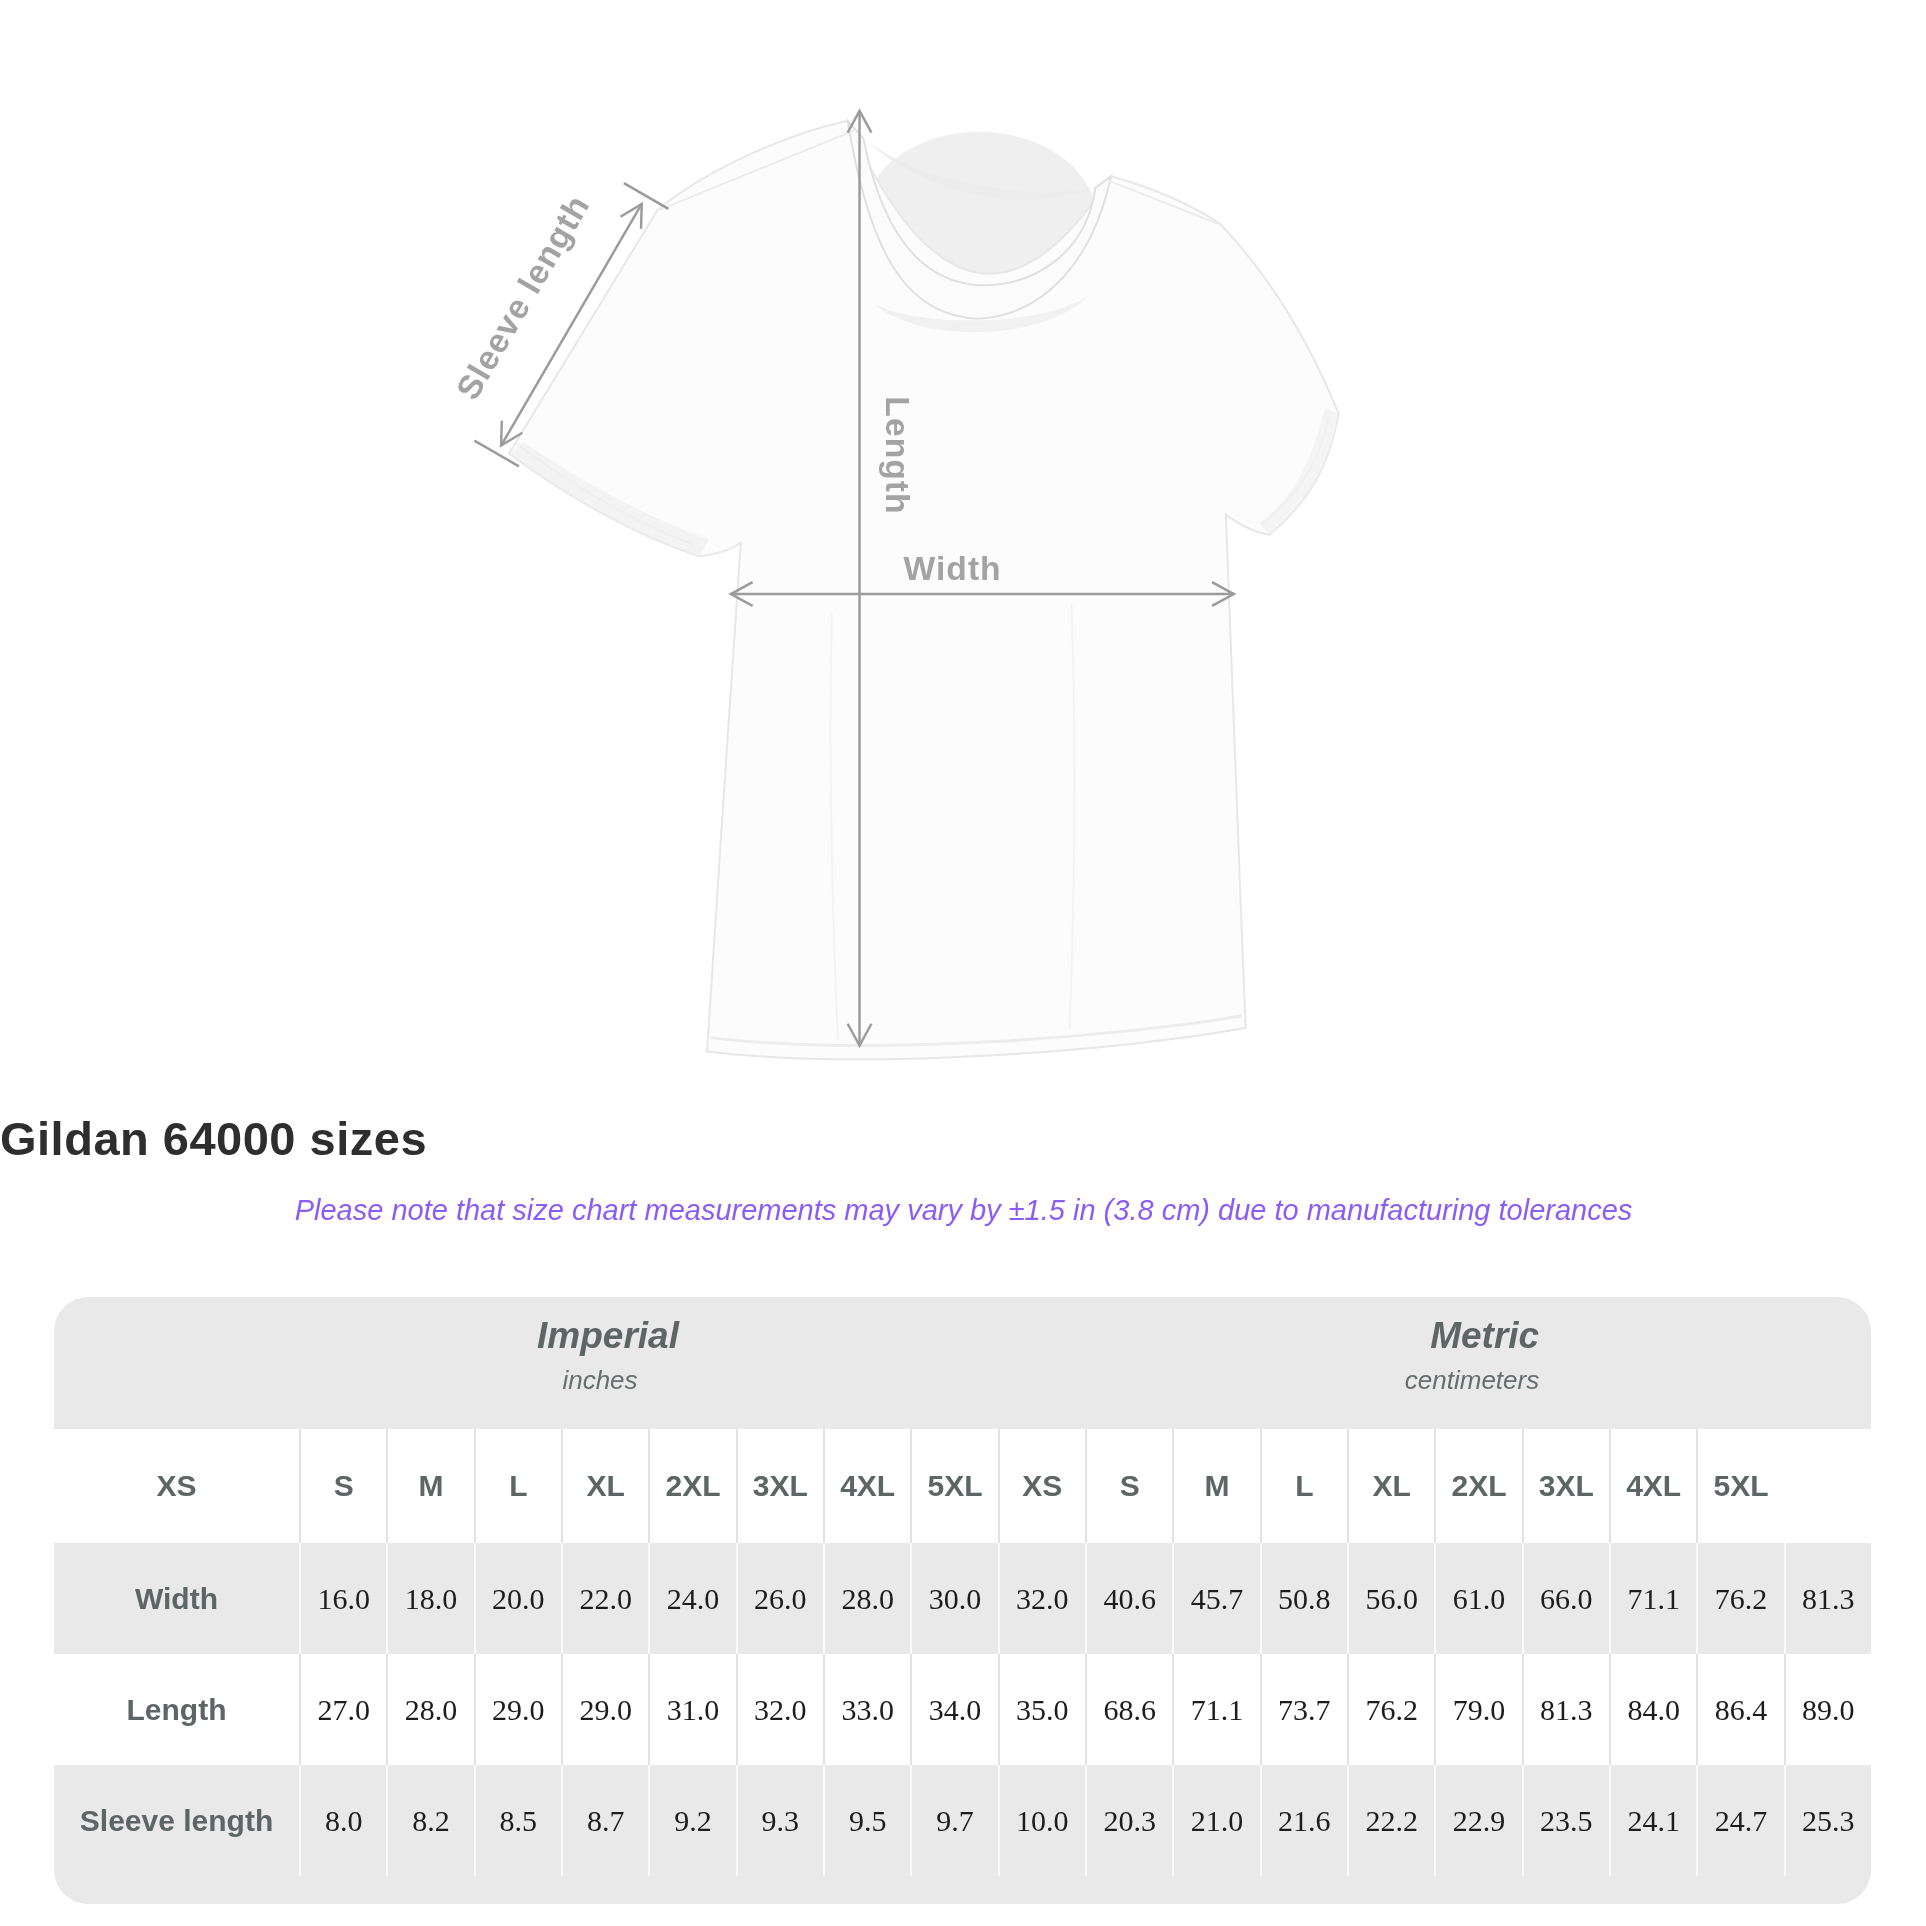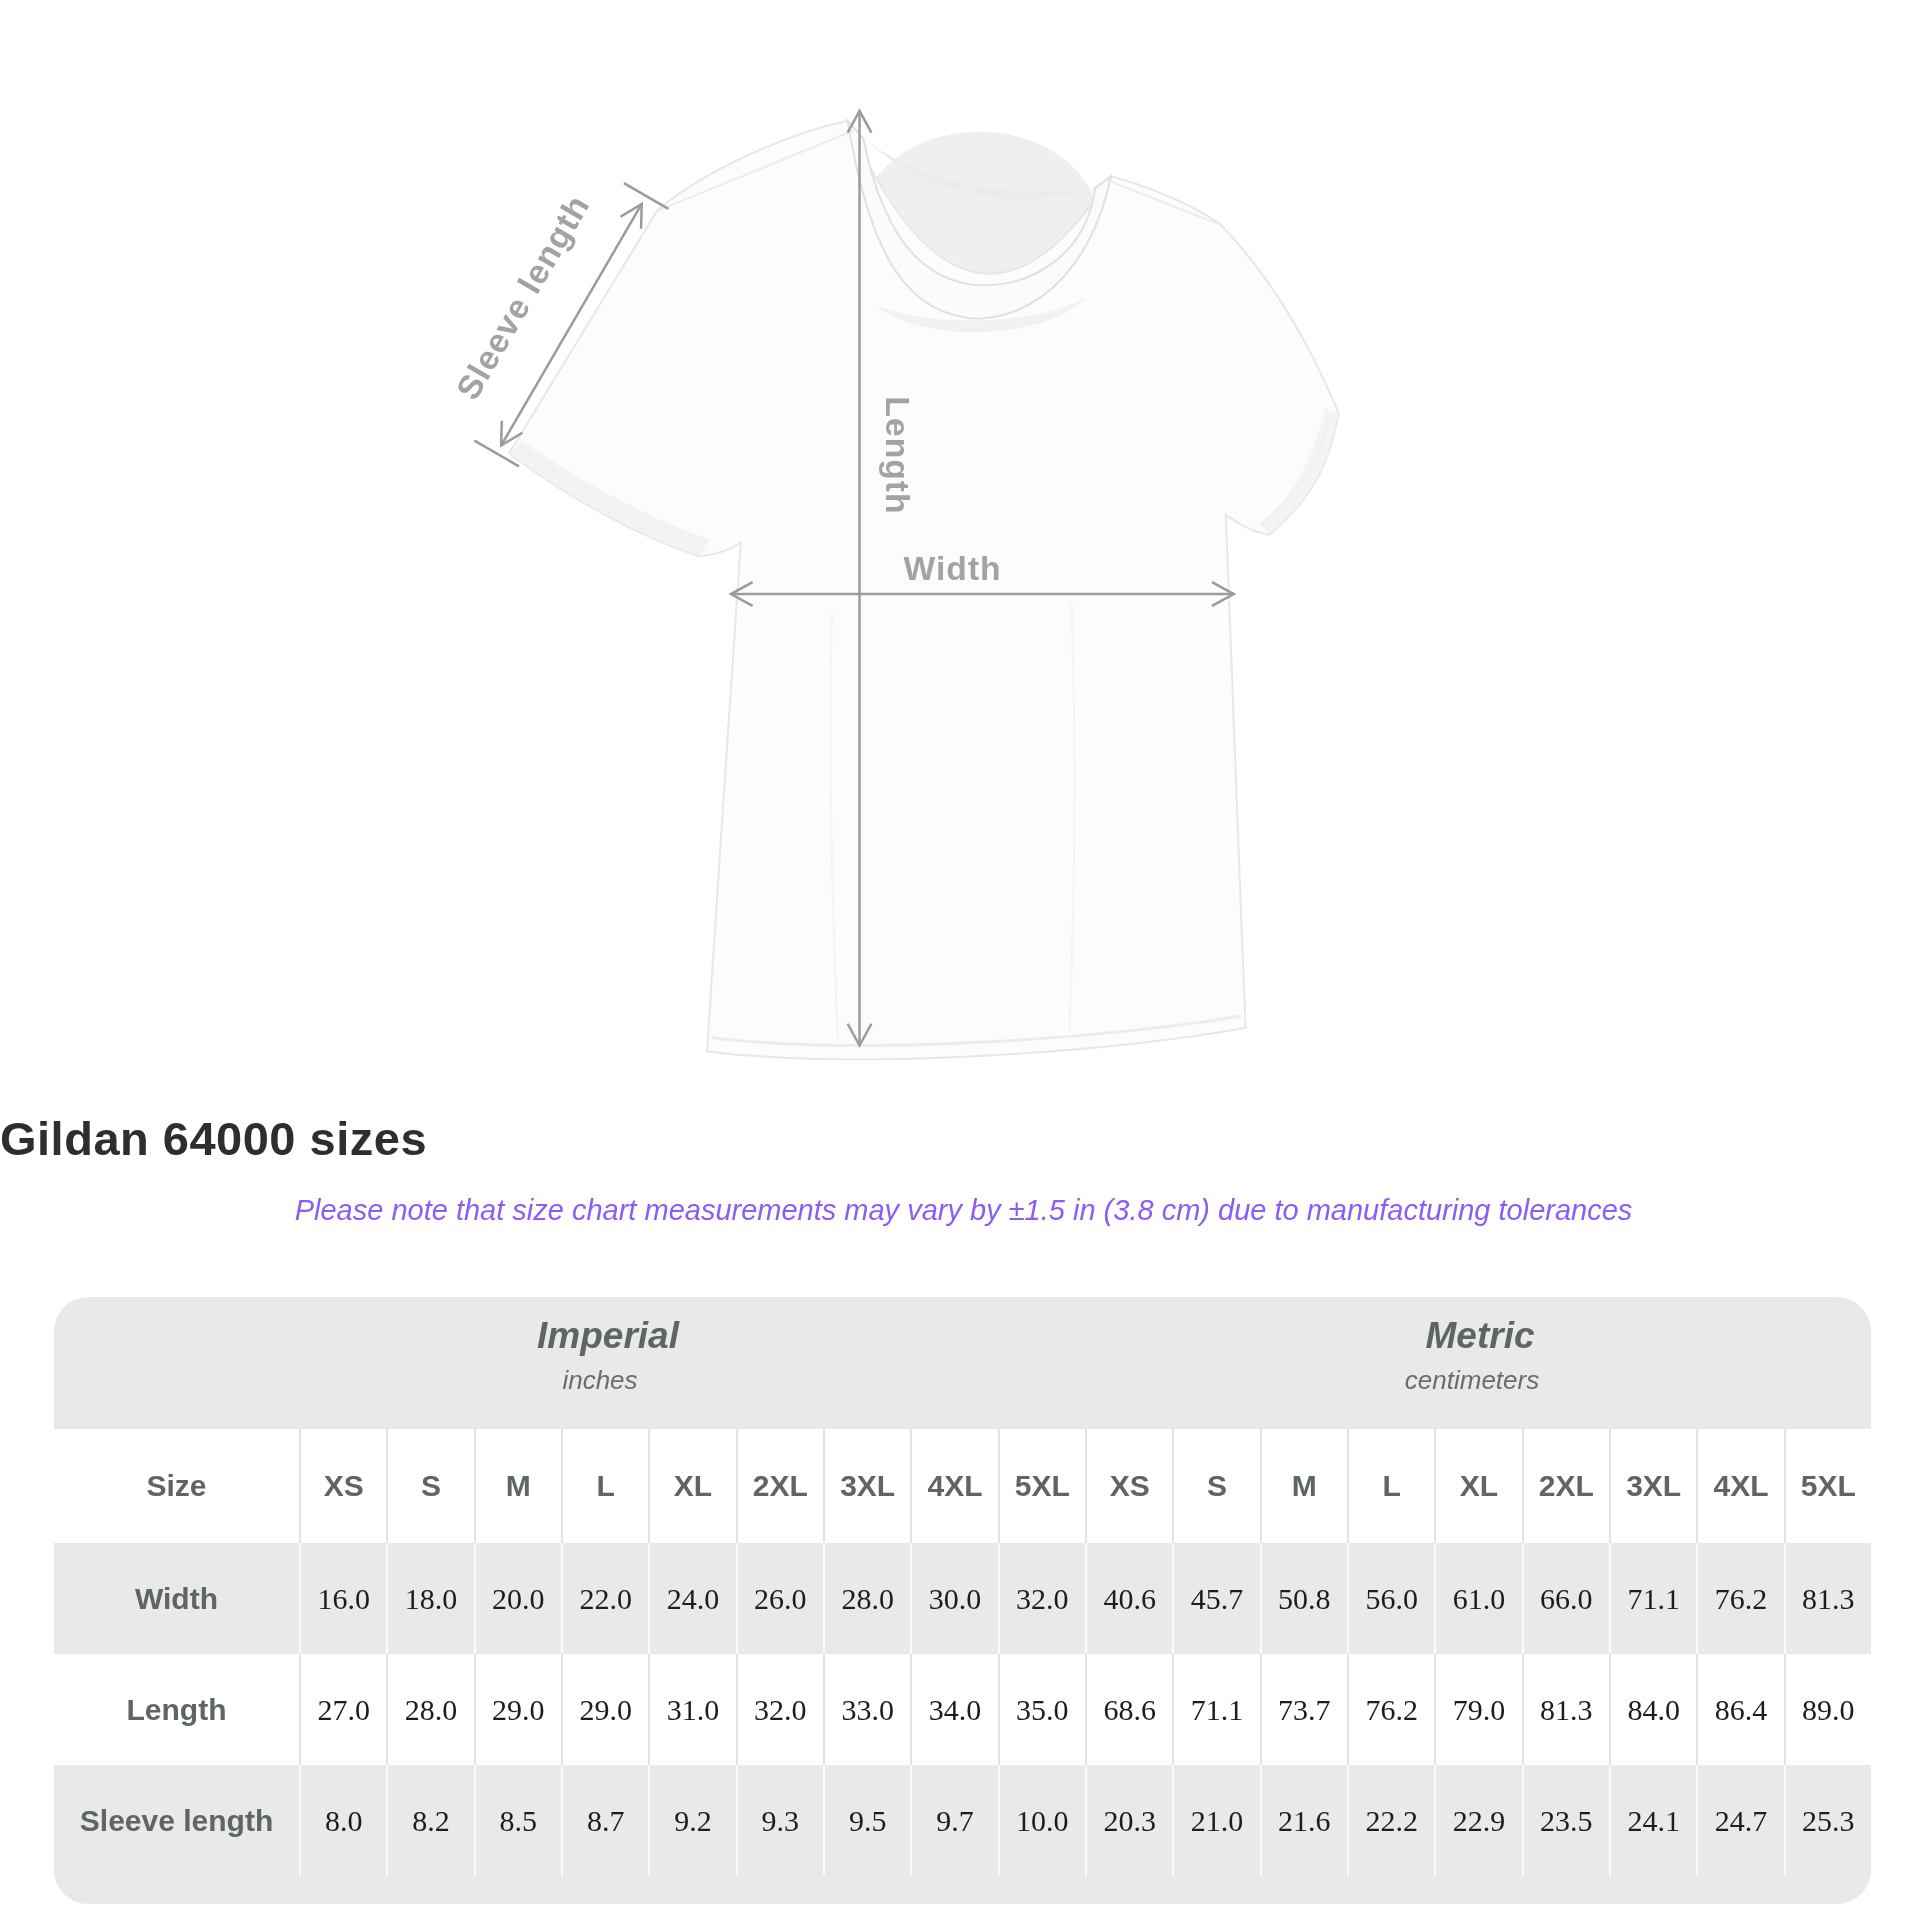--- a/index.html
+++ b/index.html
@@ -20,21 +20,21 @@
     font-size:29px;font-style:italic;color:#8b5cf6;
   }
   
   .size-table{
     position:absolute;left:54px;top:1297px;width:1817px;height:607px;
     background:#e9e9e9;border-radius:34px;overflow:hidden;
   }
   .band{position:absolute;top:0;left:0;width:100%;height:132px;}
   .group{position:absolute;top:18px;text-align:center;transform:translateX(-50%);}
   .g-imperial{left:546px;}
-  .g-metric{left:1418px;}
+  .g-metric{left:1418px;text-align:right;}
   .gname{font-size:37px;font-weight:bold;font-style:italic;color:#5d6565;margin-left:16px;}
   .gunit{font-size:26px;font-style:italic;color:#666e6e;margin-top:8px;}
   .grid{position:absolute;top:132px;left:0;width:100%;}
   .row{display:grid;grid-template-columns:245px repeat(18,1fr);}
   .row-head{height:114px;background:#ffffff;}
   .row-white{height:111px;background:#ffffff;}
   .row-gray{height:111px;background:#e9e9e9;}
   .cell{display:flex;align-items:center;justify-content:center;}
   .cell.head{font-size:30px;font-weight:bold;color:#5d6565;}
   .cell.val{font-size:30px;color:#1d1d1d;font-family:Liberation Serif, serif;}
@@ -118,21 +118,20 @@
       <div class="gname">Imperial</div>
       <div class="gunit">inches</div>
     </div>
     <div class="group g-metric">
       <div class="gname">Metric</div>
       <div class="gunit">centimeters</div>
     </div>
   </div>
   <div class="grid">
     <div class="row row-head">
-      <div class="cell head rowlabel">Size</div>
     <div class="cell head">XS</div>
         <div class="cell head">S</div>
         <div class="cell head">M</div>
         <div class="cell head">L</div>
         <div class="cell head">XL</div>
         <div class="cell head">2XL</div>
         <div class="cell head">3XL</div>
         <div class="cell head">4XL</div>
         <div class="cell head">5XL</div>
         <div class="cell head">XS</div>

